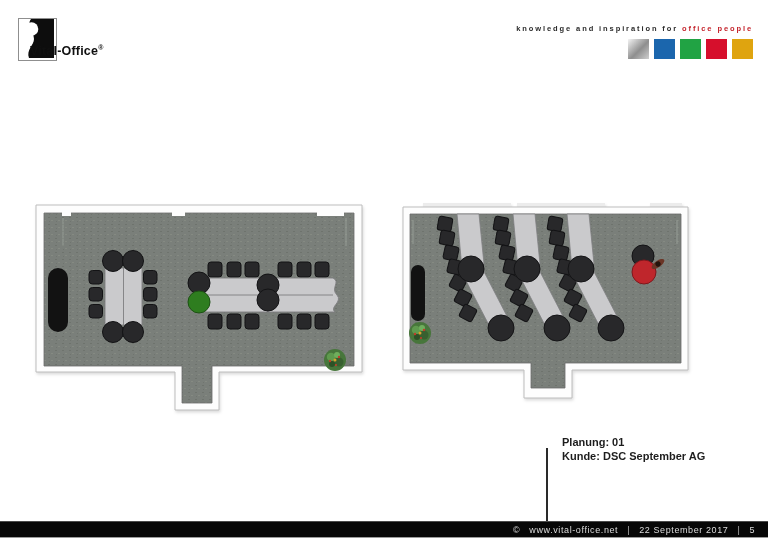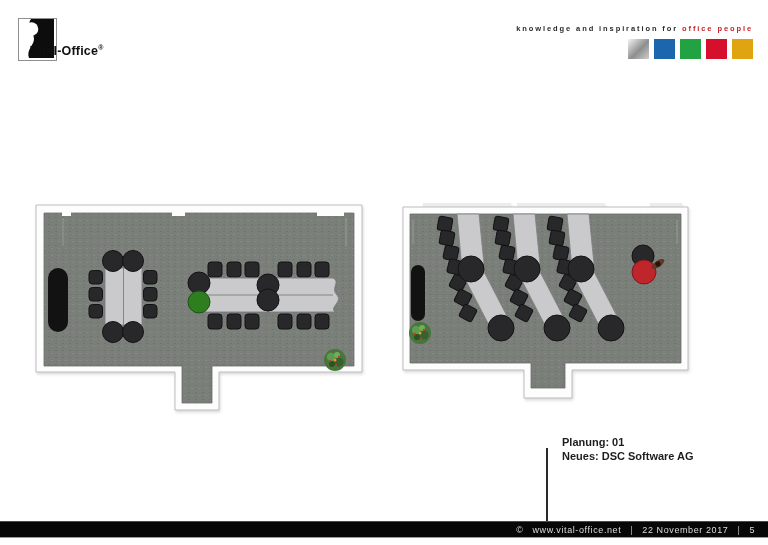--- a/index.html
+++ b/index.html
@@ -184,23 +184,23 @@
     <circle cx="-5" cy="1" r="1.2" fill="#c23b2a"></circle>
     <circle cx="4" cy="-3" r="1.2" fill="#c23b2a"></circle>
     <circle cx="1" cy="5" r="1.1" fill="#c23b2a"></circle>
   </g>
 </svg>
 </div>
 
 <div class="rule"></div>
 <div class="annotation">
   <div>Planung: 01</div>
-  <div>Neues: DSC Software AG</div>
+  <div>Kunde: DSC September AG</div>
 </div>
 
 <div class="footer">
   <span>©</span>
   <span>www.vital-office.net</span>
   <span class="sep">|</span>
-  <span>22 November 2017</span>
+  <span>22 September 2017</span>
   <span class="sep">|</span>
   <span>5</span>
 </div>
 
 </body></html>

